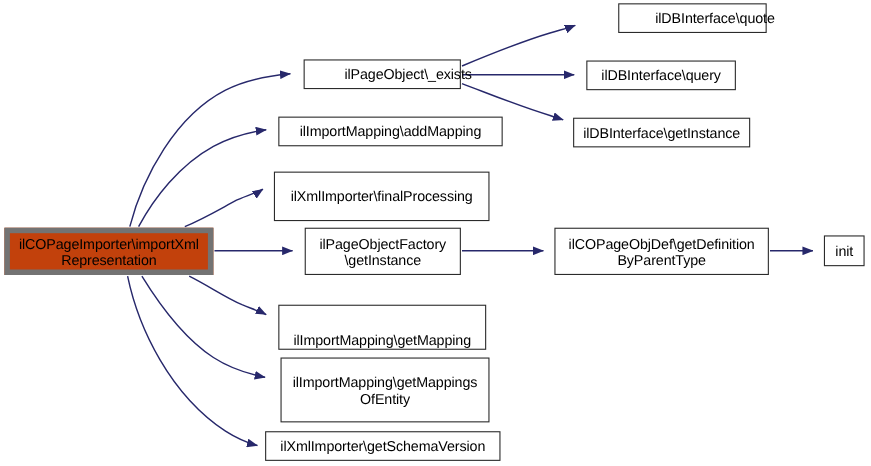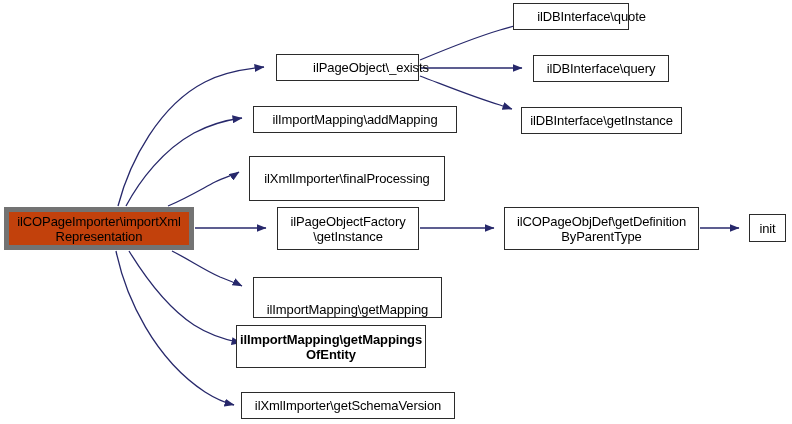--- a/index.html
+++ b/index.html
@@ -76,24 +76,24 @@
 
   <div id="nodes-layer">
       <div class="node root" style="left: 4px; top: 207px; width: 190px; height: 43px;"><span class="node-label">ilCOPageImporter\importXml
 Representation</span></div>
       <div class="node" style="left: 276px; top: 54px; width: 143px; height: 27px; padding-left: 47px;"><span class="node-label">ilPageObject\_exists</span></div>
       <div class="node" style="left: 253px; top: 106px; width: 204px; height: 27px; justify-content: center;"><span class="node-label">ilImportMapping\addMapping</span></div>
       <div class="node" style="left: 249px; top: 156px; width: 196px; height: 45px;"><span class="node-label">ilXmlImporter\finalProcessing</span></div>
       <div class="node" style="left: 277px; top: 207px; width: 142px; height: 43px;"><span class="node-label">ilPageObjectFactory
 \getInstance</span></div>
       <div class="node" style="left: 253px; top: 277px; width: 189px; height: 41px; align-items: flex-end;"><span class="node-label">ilImportMapping\getMapping</span></div>
-      <div class="node" style="left: 236px; top: 325px; width: 190px; height: 43px; font-weight: bold;"><span class="node-label">ilImportMapping\getMappings
+      <div class="node" style="left: 255px; top: 325px; width: 190px; height: 59px;"><span class="node-label">ilImportMapping\getMappings
 OfEntity</span></div>
       <div class="node" style="left: 241px; top: 392px; width: 214px; height: 27px;"><span class="node-label">ilXmlImporter\getSchemaVersion</span></div>
-      <div class="node" style="left: 513px; top: 3px; width: 116px; height: 27px; padding-left: 41px;"><span class="node-label">ilDBInterface\quote</span></div>
+      <div class="node" style="left: 562px; top: 3px; width: 135px; height: 27px; padding-left: 41px;"><span class="node-label">ilDBInterface\quote</span></div>
       <div class="node" style="left: 533px; top: 55px; width: 136px; height: 27px;"><span class="node-label">ilDBInterface\query</span></div>
       <div class="node" style="left: 521px; top: 107px; width: 161px; height: 27px;"><span class="node-label">ilDBInterface\getInstance</span></div>
       <div class="node" style="left: 504px; top: 207px; width: 195px; height: 43px;"><span class="node-label">ilCOPageObjDef\getDefinition
 ByParentType</span></div>
       <div class="node" style="left: 749px; top: 214px; width: 37px; height: 28px;"><span class="node-label">init</span></div>
     </div>
 
 </div>
 
 </body></html>

